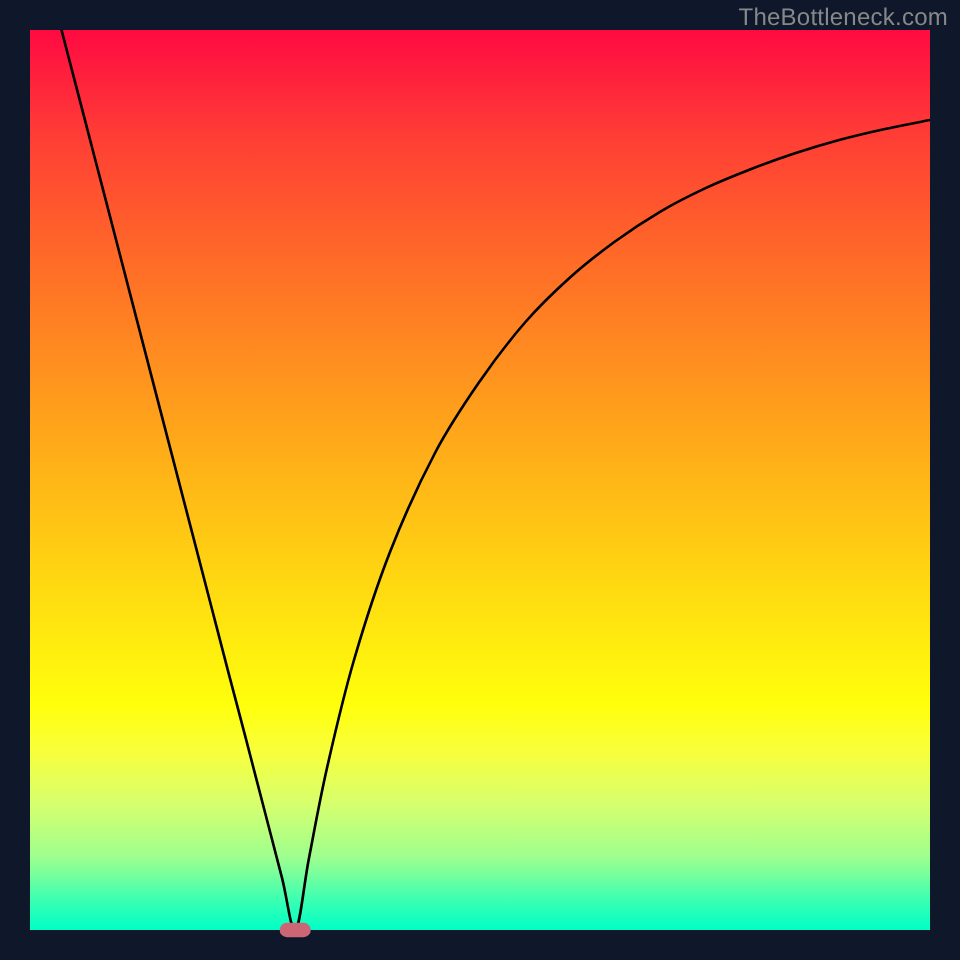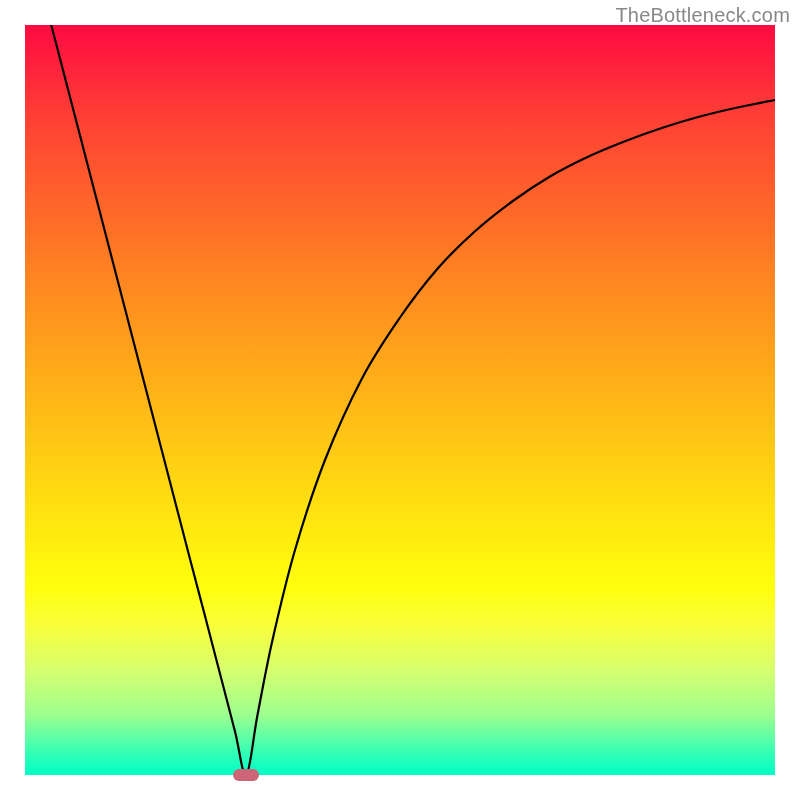--- a/index.html
+++ b/index.html
@@ -1,20 +1,20 @@
 <!DOCTYPE html>
 <html><head>
 <meta charset="utf-8">
 <style>
   * { margin: 0; padding: 0; box-sizing: border-box; }
   html, body { width: 800px; height: 800px; overflow: hidden; background: #000; }
   .frame {
     width: 800px;
     height: 800px;
-    background: #ffffff;
+    background: #0f172a;
     position: relative;
   }
   .plot-area {
     position: absolute;
     left: 25px;
     top: 25px;
     width: 750px;
     height: 750px;
     background: linear-gradient(to bottom,
       #ff0a42 0%,

